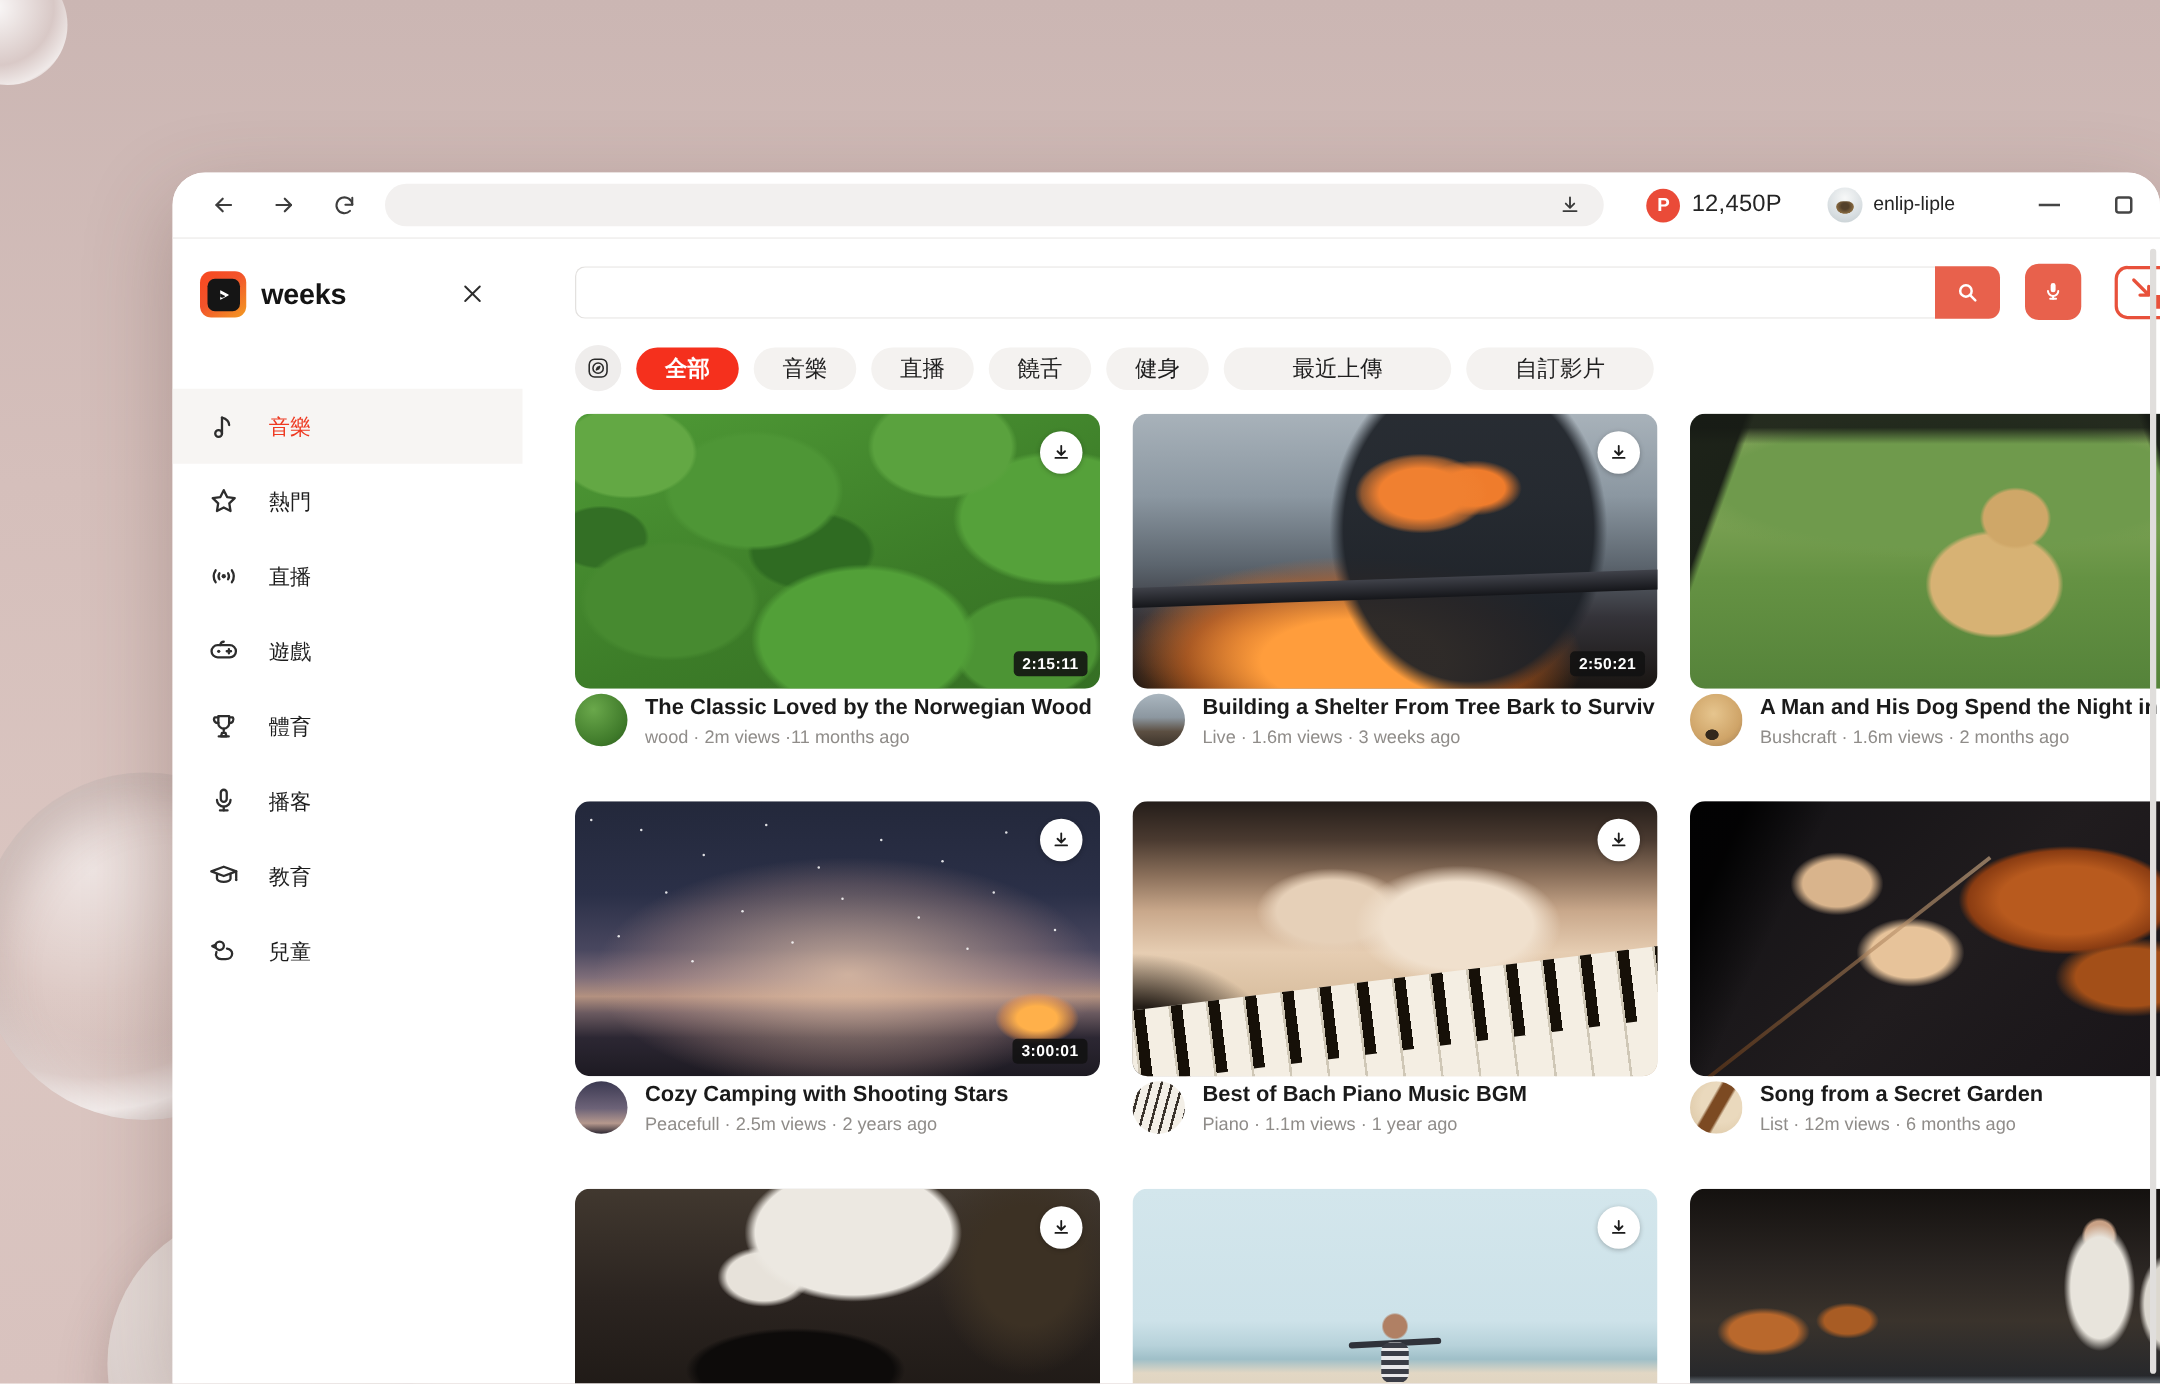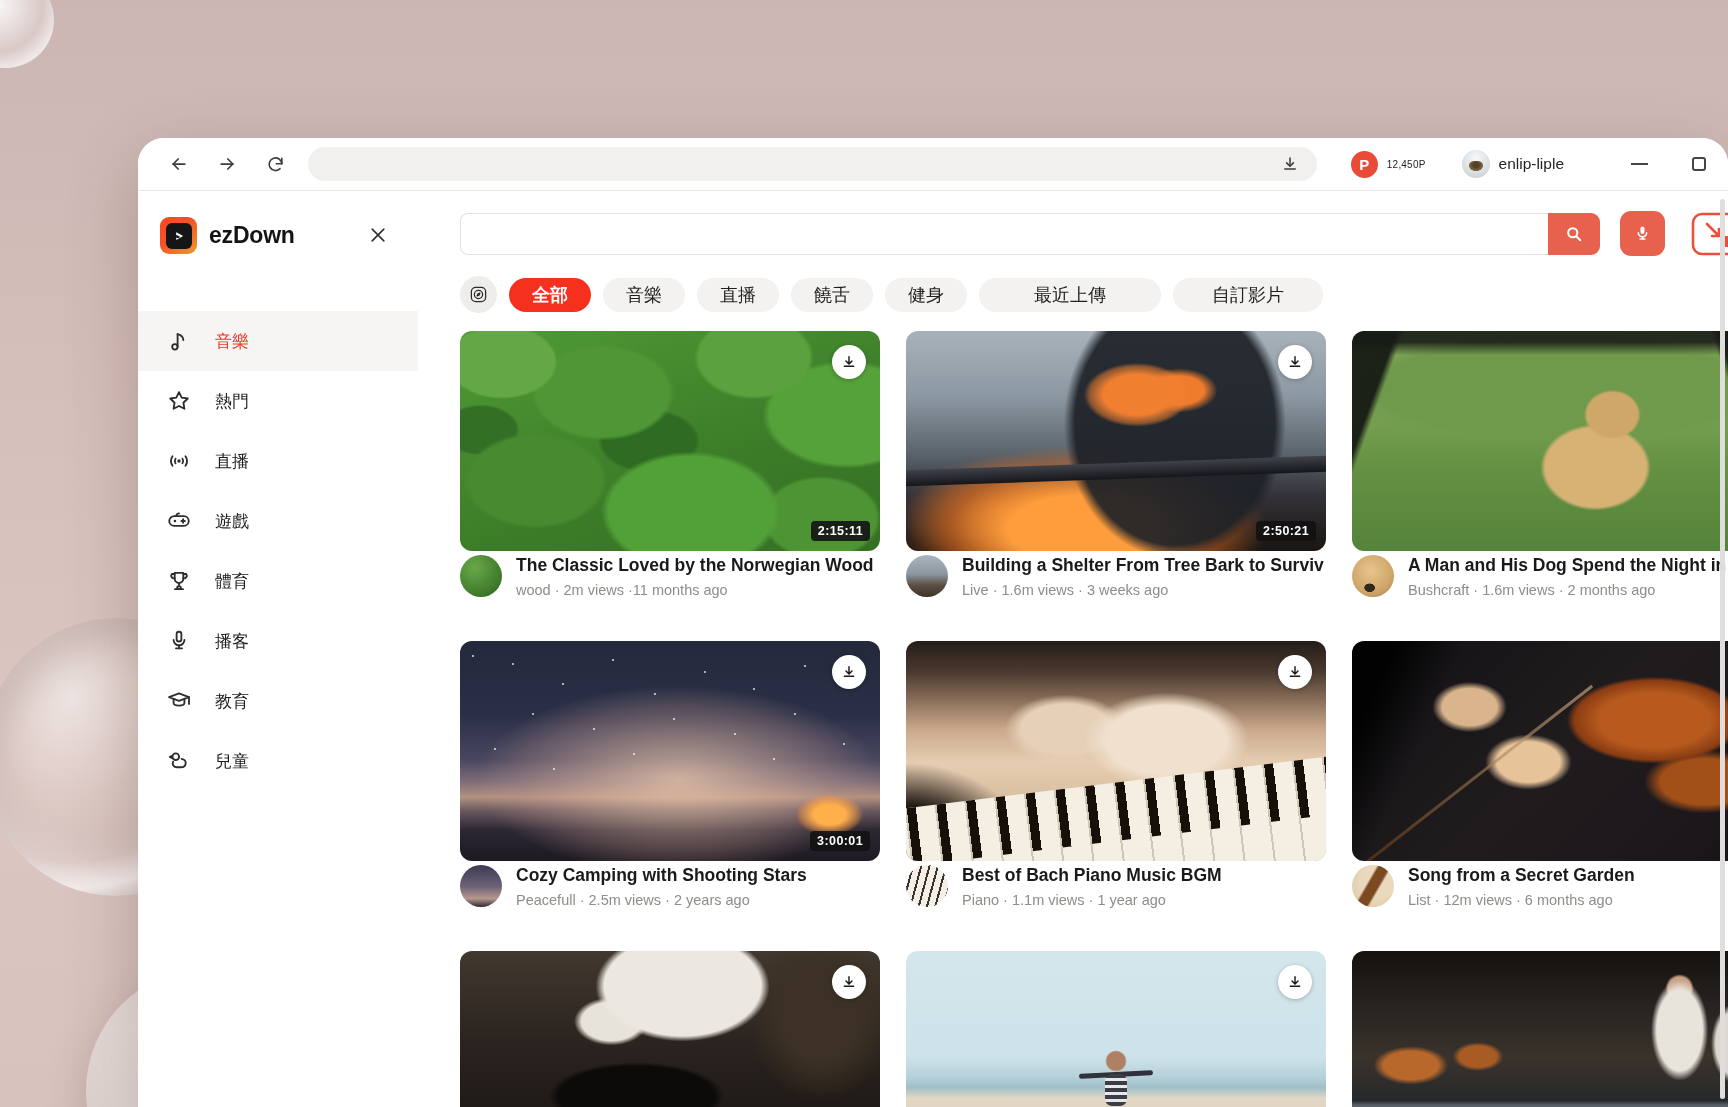--- a/index.html
+++ b/index.html
@@ -26,21 +26,21 @@
 
   .chrome { flex:none; height:53px; display:flex; align-items:center;
     padding:0 12px 0 24px; border-bottom:1px solid #e9e7e5; background:#fff; }
   .nav-btn { width:34px; height:34px; display:flex; align-items:center; justify-content:center; color:#3d3d3d; flex:none; }
   .nav-btn + .nav-btn { margin-left:14px; }
   .addressbar { flex:1; height:34px; margin:0 14px 0 16px; background:#f2f0ef; border-radius:17px;
     display:flex; align-items:center; justify-content:flex-end; padding:0 18px; color:#3a3a3a; }
   .points { display:flex; align-items:center; gap:9px; margin-left:20px; flex:none; }
   .p-badge { width:27px; height:27px; border-radius:50%; background:#ea4b38; color:#fff;
     font-size:15px; font-weight:700; display:flex; align-items:center; justify-content:center; }
-  .points-text { font-size:10px; color:#242424; font-weight:500; letter-spacing:.2px; }
+  .points-text { font-size:19px; color:#242424; font-weight:500; letter-spacing:.2px; }
   .account { display:flex; align-items:center; gap:9px; margin-left:36px; flex:none; }
   .user-avatar { width:28px; height:28px; border-radius:50%; position:relative; overflow:hidden;
     background:radial-gradient(circle at 50% 30%, #f7f8f8, #d9dfe2 60%, #c2cbcf 100%); }
   .user-avatar::after { content:""; position:absolute; left:7px; top:11px; width:14px; height:10px;
     background:radial-gradient(ellipse at 50% 40%, #53402a 30%, #8a6c42 70%, transparent 75%); border-radius:40%; }
   .username { font-size:15.5px; color:#242424; }
   .win-btn { flex:none; display:flex; align-items:center; justify-content:center; width:26px; height:26px; }
   .win-min { margin-left:62px; }
   .win-min i { display:block; width:17px; height:2px; background:#454545; }
   .win-max { margin-left:34px; margin-right:4px; }
@@ -263,21 +263,21 @@
       <div class="sidebar">
         <div class="side-header">
           <span class="logo-mark">
             <span class="logo-inner">
               <svg width="16" height="16" viewBox="0 0 24 24" fill="#fff">
                   <path d="M8.6 6.6l9 4.9a.6.6 0 0 1 0 1.05l-9 4.9A.6.6 0 0 1 7.7 17V7.1a.6.6 0 0 1 .9-.5z"></path>
                   <path d="M7.7 14.5c2.2 1.3 4.8.6 6-1.2l-6-3z" fill="#151515"></path>
                 </svg>
             </span>
           </span>
-          <span class="logo-name">ezDown</span>
+          <span class="logo-name">weeks</span>
           <span class="side-close">
             <svg width="20" height="20" viewBox="0 0 24 24" fill="none" stroke="currentColor" stroke-width="1.9" stroke-linecap="round">
                 <path d="M5 5l14 14M19 5L5 19"></path>
               </svg>
           </span>
         </div>
 
         <div class="menu">
           <div class="menu-item active">
             <span class="mi-icon">

